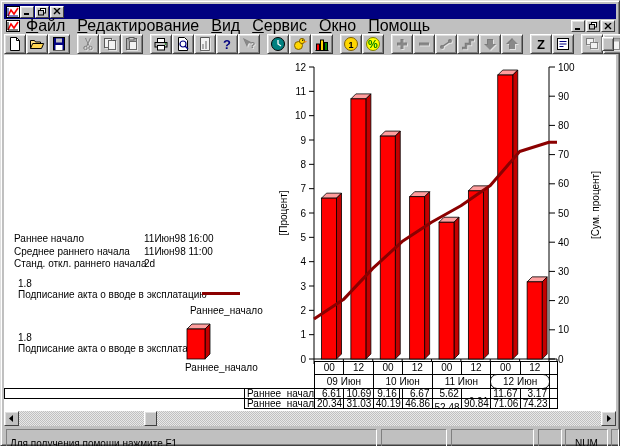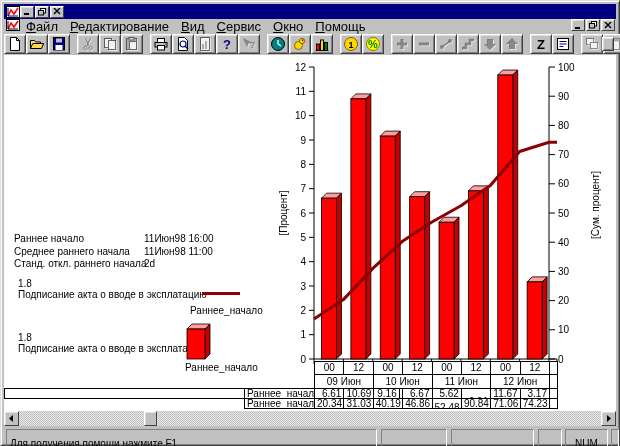--- a/index.html
+++ b/index.html
@@ -18,21 +18,21 @@
   }
   .titlebar .title { flex:1; white-space:nowrap; overflow:hidden; margin-left:3px; }
   .winbtns { display:flex; gap:1px; margin-right:1px; }
   .wbtn {
     width:14px; height:12px; background:#c0c0c0; display:flex; align-items:center; justify-content:center;
     border-top:1px solid #fff; border-left:1px solid #fff; border-right:1px solid #404040; border-bottom:1px solid #404040;
     box-shadow: inset 1px 1px 0 #dfdfdf;
   }
   .menubar {
     position:absolute; left:3px; right:3px; top:18px; height:14px;
-    display:flex; align-items:flex-start; font-size:13px; color:#000;
+    display:flex; align-items:center; font-size:16px; color:#000;
   }
   .menu-items { display:flex; flex:1; }
   .menu-item { padding:0 6px; white-space:nowrap; }
   .childicon { width:14px; height:12px; margin-left:2px; }
   .toolbar { position:absolute; left:3px; right:3px; top:32px; height:22px; display:flex; align-items:center; }
   .tb-group { display:flex; margin-right:7px; }
   .tb-btn {
     width:22px; height:20px; background:#c0c0c0; display:flex; align-items:center; justify-content:center;
     border-top:1px solid #fff; border-left:1px solid #fff; border-right:1px solid #404040; border-bottom:1px solid #404040;
     box-shadow: inset 1px 1px 0 #dfdfdf, inset -1px -1px 0 #808080;
@@ -436,21 +436,21 @@
         <div class="cell" style="left: 368.75px; top: 0px; width: 30.375px; height: 14px; text-align: center; line-height: 12px; padding: 0px 2px;">00</div>
         <div class="cell" style="left: 398.125px; top: 0px; width: 30.375px; height: 14px; text-align: center; line-height: 12px; padding: 0px 2px;">12</div>
         <div class="cell" style="left: 427.5px; top: 0px; width: 30.375px; height: 14px; text-align: center; line-height: 12px; padding: 0px 2px;">00</div>
         <div class="cell" style="left: 456.875px; top: 0px; width: 30.375px; height: 14px; text-align: center; line-height: 12px; padding: 0px 2px;">12</div>
         <div class="cell" style="left: 486.25px; top: 0px; width: 30.375px; height: 14px; text-align: center; line-height: 12px; padding: 0px 2px;">00</div>
         <div class="cell" style="left: 515.625px; top: 0px; width: 30.375px; height: 14px; text-align: center; line-height: 12px; padding: 0px 2px;">12</div>
         <div class="cell" style="left: 545px; top: 0px; width: 9px; height: 14px; text-align: center; line-height: 12px; padding: 0px 2px;"></div>
         <div class="cell" style="left: 310px; top: 13px; width: 59.75px; height: 15px; text-align: center; line-height: 13px; padding: 0px 2px;">09 Июн</div>
         <div class="cell" style="left: 368.75px; top: 13px; width: 59.75px; height: 15px; text-align: center; line-height: 13px; padding: 0px 2px;">10 Июн</div>
         <div class="cell" style="left: 427.5px; top: 13px; width: 59.75px; height: 15px; text-align: center; line-height: 13px; padding: 0px 2px;">11 Июн</div>
-        <div class="cell" style="left: 486.25px; top: 13px; width: 59.75px; height: 15px; text-align: center; line-height: 13px; padding: 0px 2px;">12 Июн</div>
+        <div class="cell" style="left: 486.25px; top: 13px; width: 59.75px; height: 15px; text-align: center; line-height: 13px; padding: 0px 2px; border-radius: 7px;">12 Июн</div>
         <div class="cell" style="left: 545px; top: 13px; width: 9px; height: 15px; text-align: center; line-height: 13px; padding: 0px 2px;"></div>
         <div class="cell" style="left: 0px; top: 27px; width: 241px; height: 11px; text-align: left; line-height: 9px; padding: 0px 2px;"></div>
         <div class="cell" style="left: 240px; top: 27px; width: 71px; height: 11px; text-align: right; line-height: 9px; padding: 0px 2px;">Раннее_начало</div>
         <div class="cell" style="left: 310px; top: 27px; width: 30.375px; height: 19px; text-align: right; line-height: 9px; padding: 0px 2px;">6.61</div>
         <div class="cell" style="left: 339.375px; top: 27px; width: 30.375px; height: 11px; text-align: right; line-height: 9px; padding: 0px 2px;">10.69</div>
         <div class="cell" style="left: 368.75px; top: 27px; width: 27px; height: 11px; text-align: right; line-height: 9px; padding: 0px 2px;">9.16</div>
         <div class="cell" style="left: 398.125px; top: 27px; width: 30.375px; height: 11px; text-align: right; line-height: 9px; padding: 0px 2px;">6.67</div>
         <div class="cell" style="left: 427.5px; top: 27px; width: 30.375px; height: 11px; text-align: right; line-height: 9px; padding: 0px 2px;">5.62</div>
         <div class="cell" style="left: 456.875px; top: 27px; width: 30.375px; height: 11px; text-align: right; line-height: 9px; padding: 8px 2px;">6.91</div>
         <div class="cell" style="left: 486.25px; top: 27px; width: 30.375px; height: 11px; text-align: right; line-height: 9px; padding: 0px 2px;">11.67</div>

